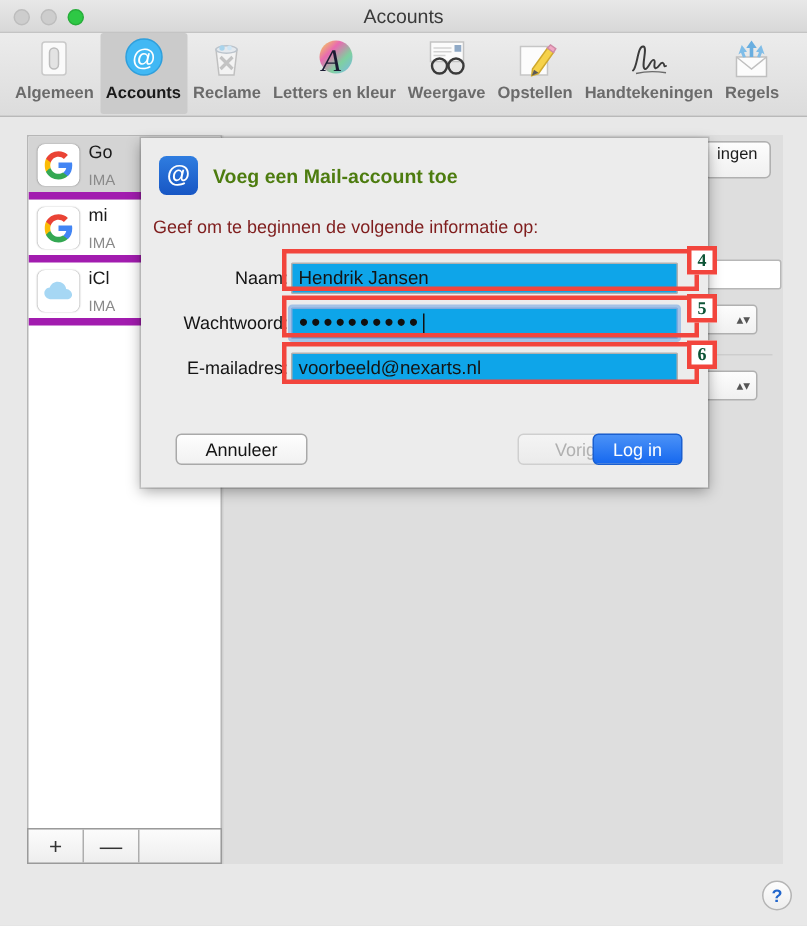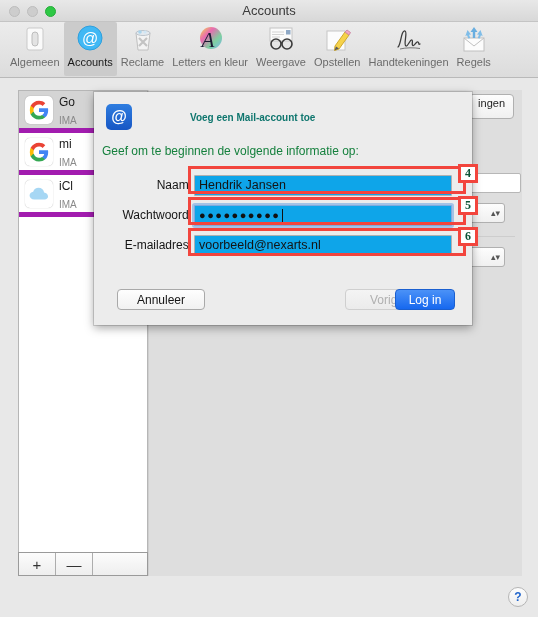--- a/index.html
+++ b/index.html
@@ -35,21 +35,21 @@
   }
   .tb-item {
     position: relative;
     display: flex; flex-direction: column; align-items: center;
     padding: 3px 4px 2px 4px; height: 54px;
     justify-content: flex-start;
   }
   .tb-item.selected { background: #cbcbcb; border-radius: 2px; }
   .tb-icon { width: 30px; height: 30px; display: block; }
   .tb-label {
-    font-size: 11px; color: #6b6b6b; margin-top: 1px; white-space: nowrap;
+    font-size: 11px; color: #6b6b6b; margin-top: 1px; white-space: nowrap; font-weight: bold;
   }
   .tb-item.selected .tb-label { color: #1a1a1a; }
 
   
   .content {
     position: absolute; left: 0; top: 78px; width: 538px; height: 539px;
     background: #e8e8e8;
   }
   .sidebar {
     position: absolute; left: 18px; top: 12px; width: 130px; height: 462px;
@@ -129,22 +129,22 @@
     box-shadow: 0 3px 9px rgba(0,0,0,.35), 0 0 0 1px rgba(0,0,0,.14);
   }
   .sheet-head { display: flex; align-items: center; padding: 12px 0 0 12px; }
   .sheet-app-icon {
     width: 26px; height: 26px; border-radius: 5px;
     background: linear-gradient(#2f7de0, #1756c4);
     display: flex; align-items: center; justify-content: center;
     color: #fff; font-size: 16px; font-weight: bold;
     margin-right: 10px;
   }
-  .sheet-title { font-size: 10px; font-weight: bold; color: #0f766e; margin-left: 48px; }
-  .sheet-sub { font-size: 12px; color: #15803d; padding: 14px 0 0 8px; }
+  .sheet-title { font-size: 13px; font-weight: bold; color: #4d7c0f; }
+  .sheet-sub { font-size: 12px; color: #7f1d1d; padding: 14px 0 0 8px; }
 
   .form { position: absolute; left: 0; top: 78px; width: 378px; }
   .frow { display: flex; align-items: center; height: 30px; }
   .flabel {
     width: 100px; text-align: right; padding-right: 2px;
     font-size: 12px; color: #141414; flex: 0 0 100px;
   }
   .finput {
     flex: 0 0 258px; height: 21px;
     background: #0ea5e9; border: 1px solid #b0b0b0; border-radius: 1px;

